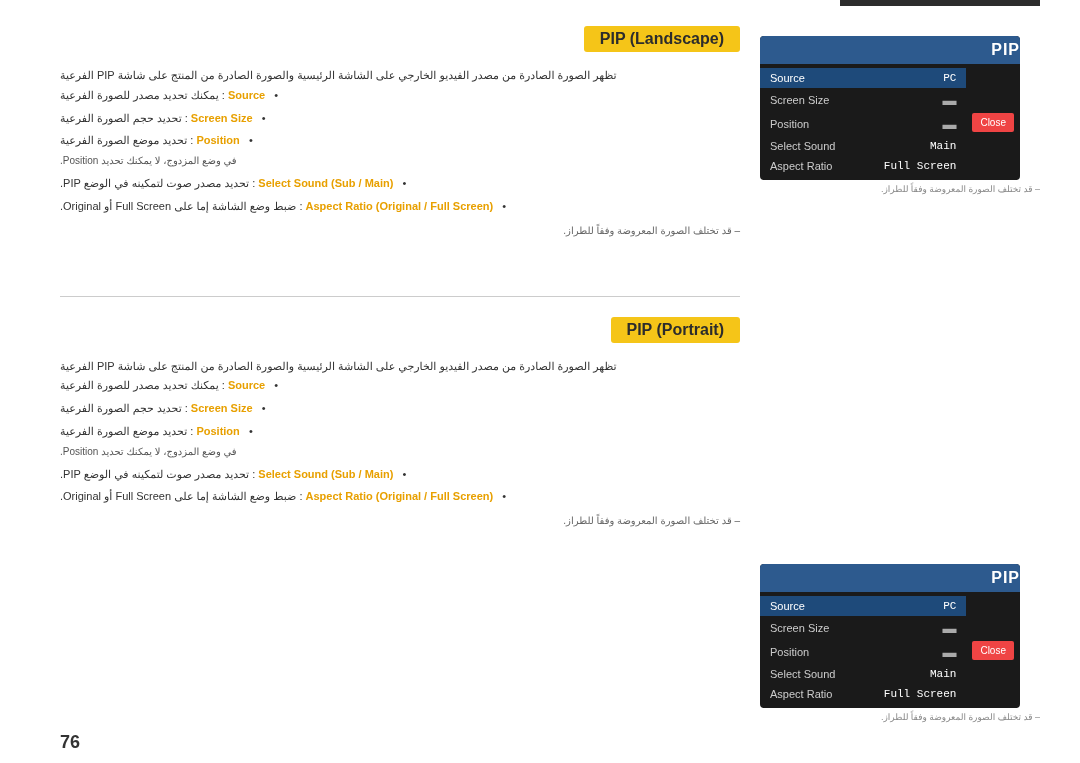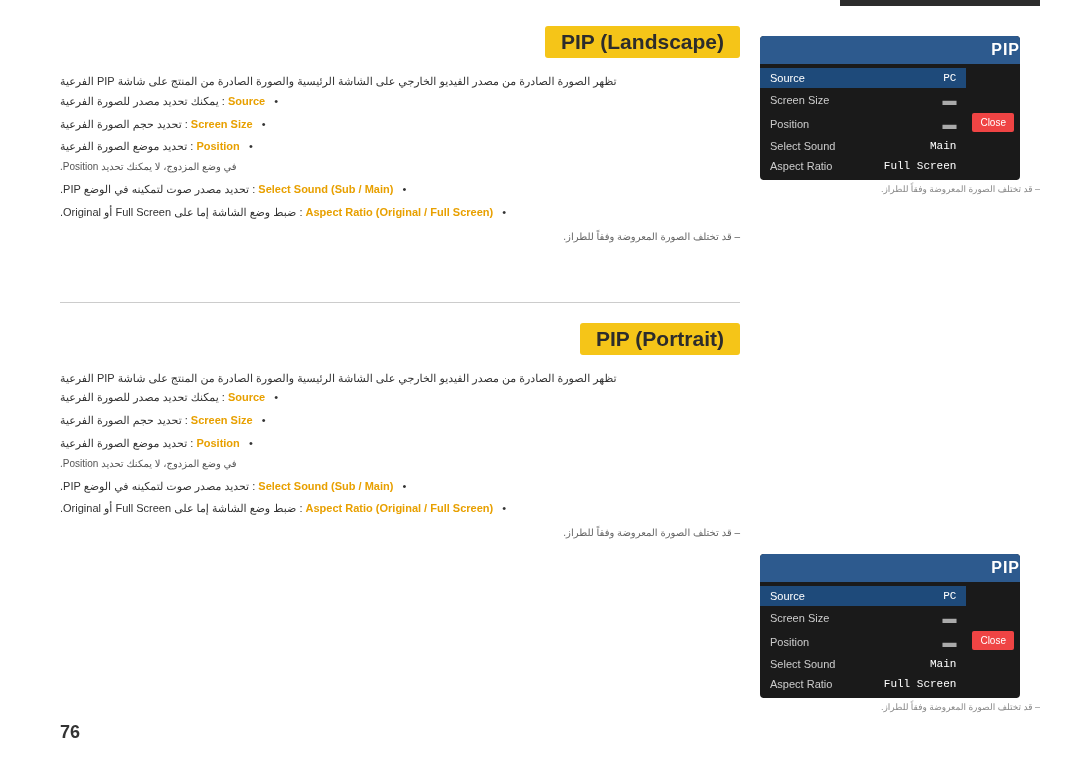--- a/index.html
+++ b/index.html
@@ -28,21 +28,21 @@
       width: 200px;
       align-self: flex-end;
       margin-right: 40px;
       margin-top: 0;
     }
 
     
     .section-title {
       background: #f5c518;
       color: #2c2c2c;
-      font-size: 21px;
+      font-size: 16px;
       font-weight: bold;
       padding: 4px 16px;
       border-radius: 3px;
       display: inline-block;
       margin-bottom: 14px;
       align-self: flex-end;
     }
 
     
     .arabic-text {
@@ -174,21 +174,21 @@
       direction: rtl;
       text-align: right;
       margin-top: 4px;
     }
 
     
     .page-number {
       font-size: 18px;
       color: #333;
       font-weight: bold;
-      padding: 10px 40px 20px 60px;
+      padding: 10px 40px 10px 60px;
     }
 
     .divider-line {
       border: none;
       border-top: 1px solid #ccc;
       margin: 20px 0;
       width: 100%;
     }
   </style>
 </head>

